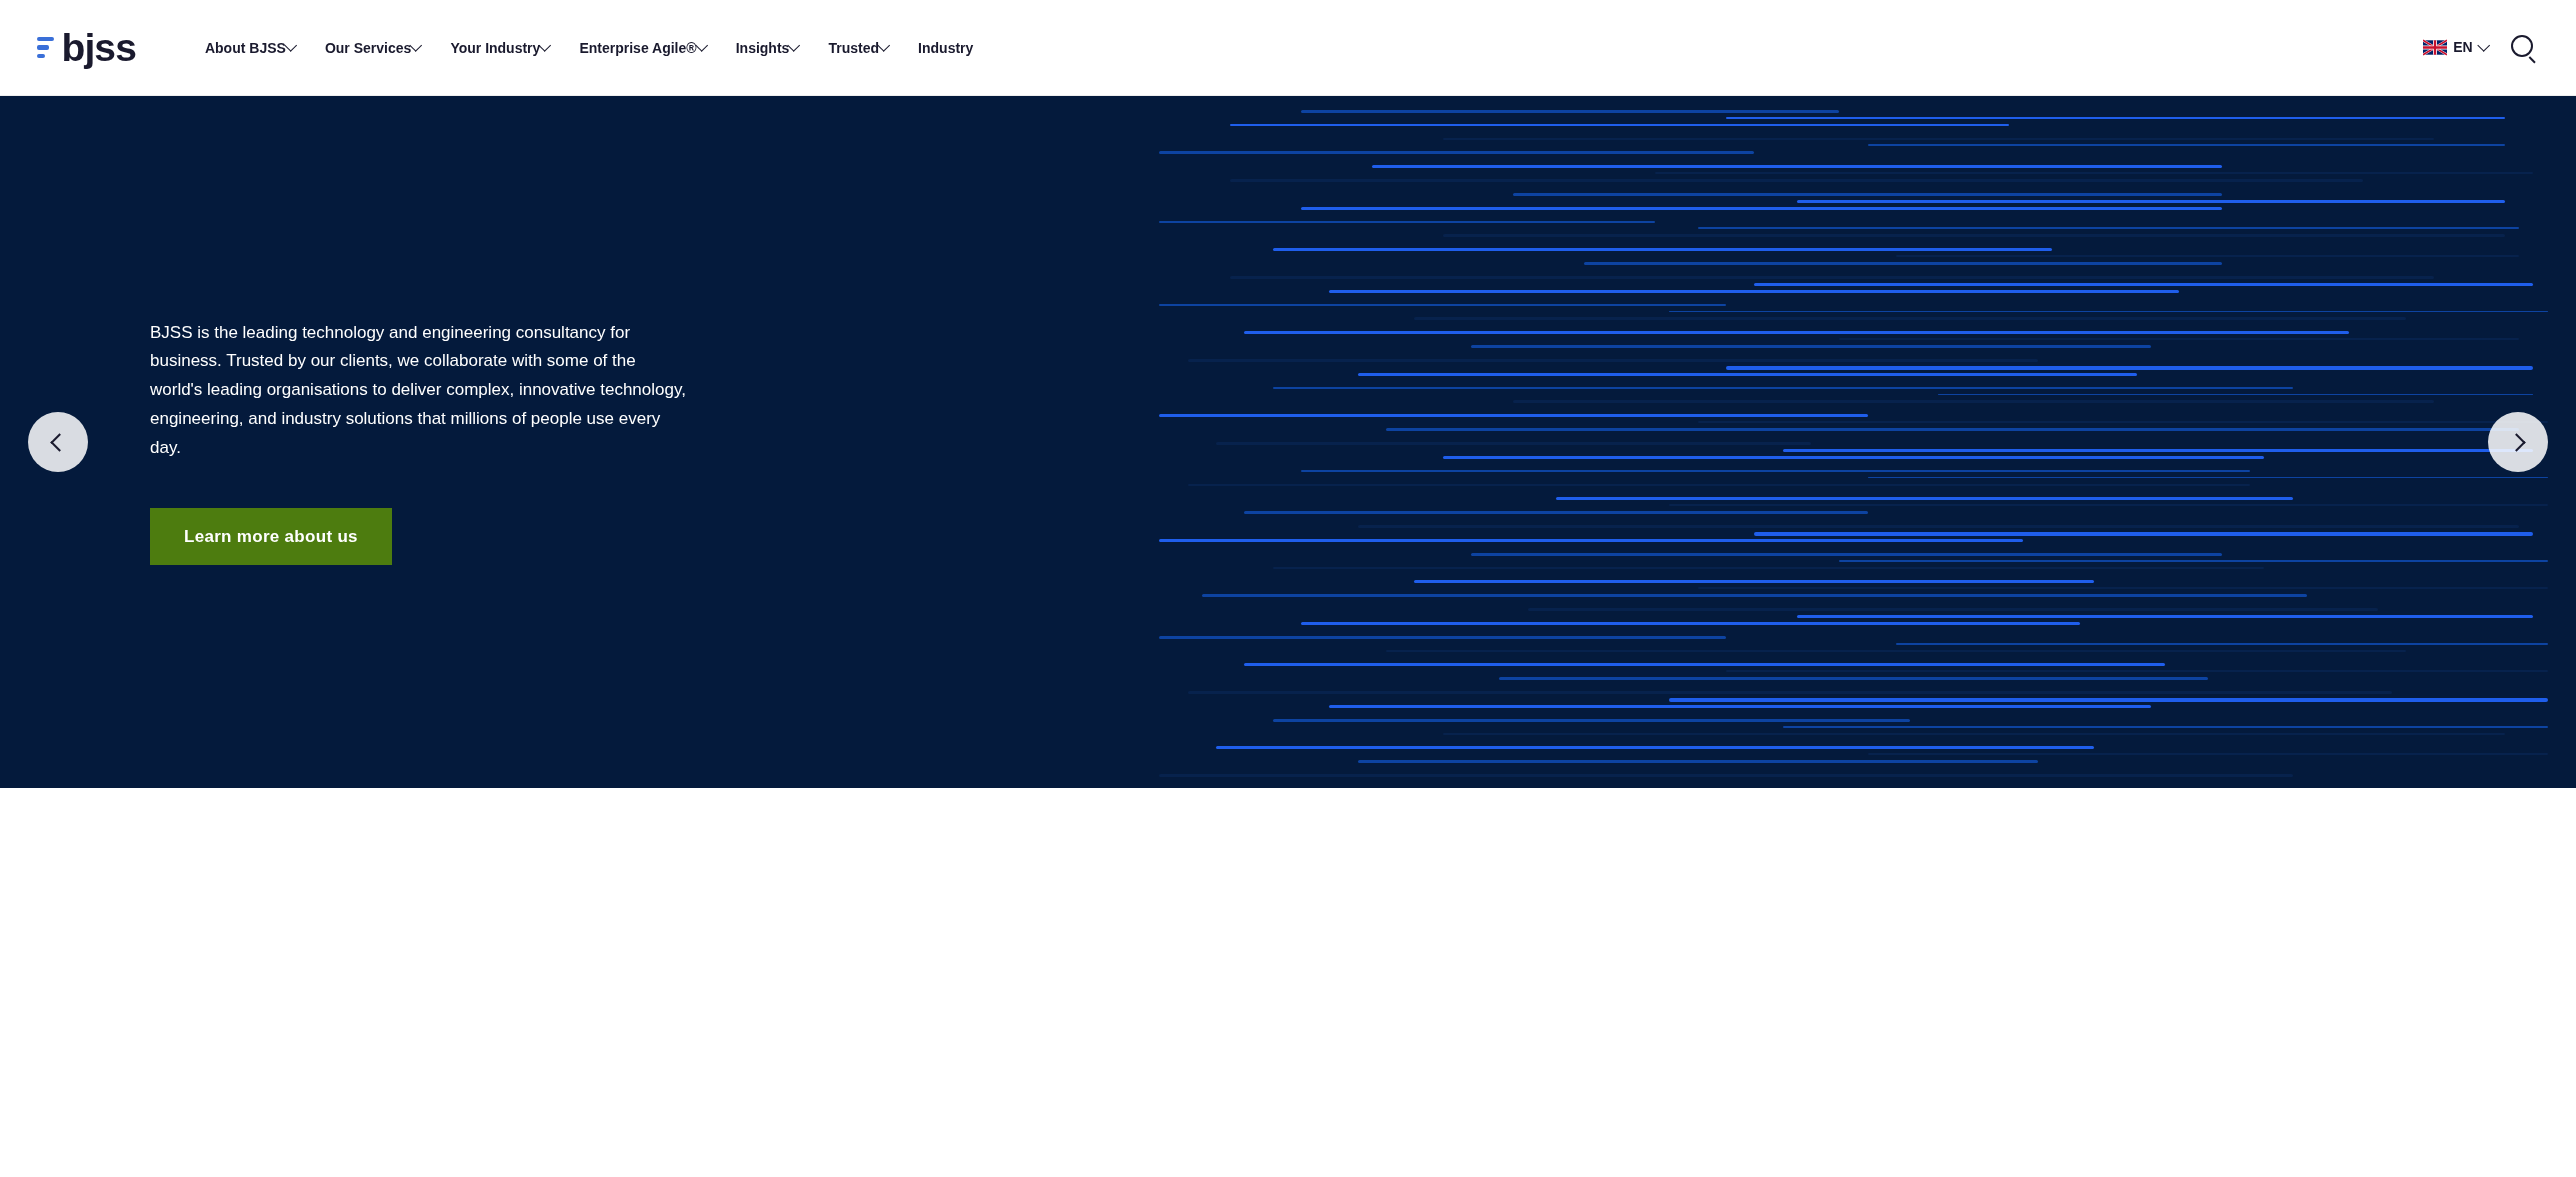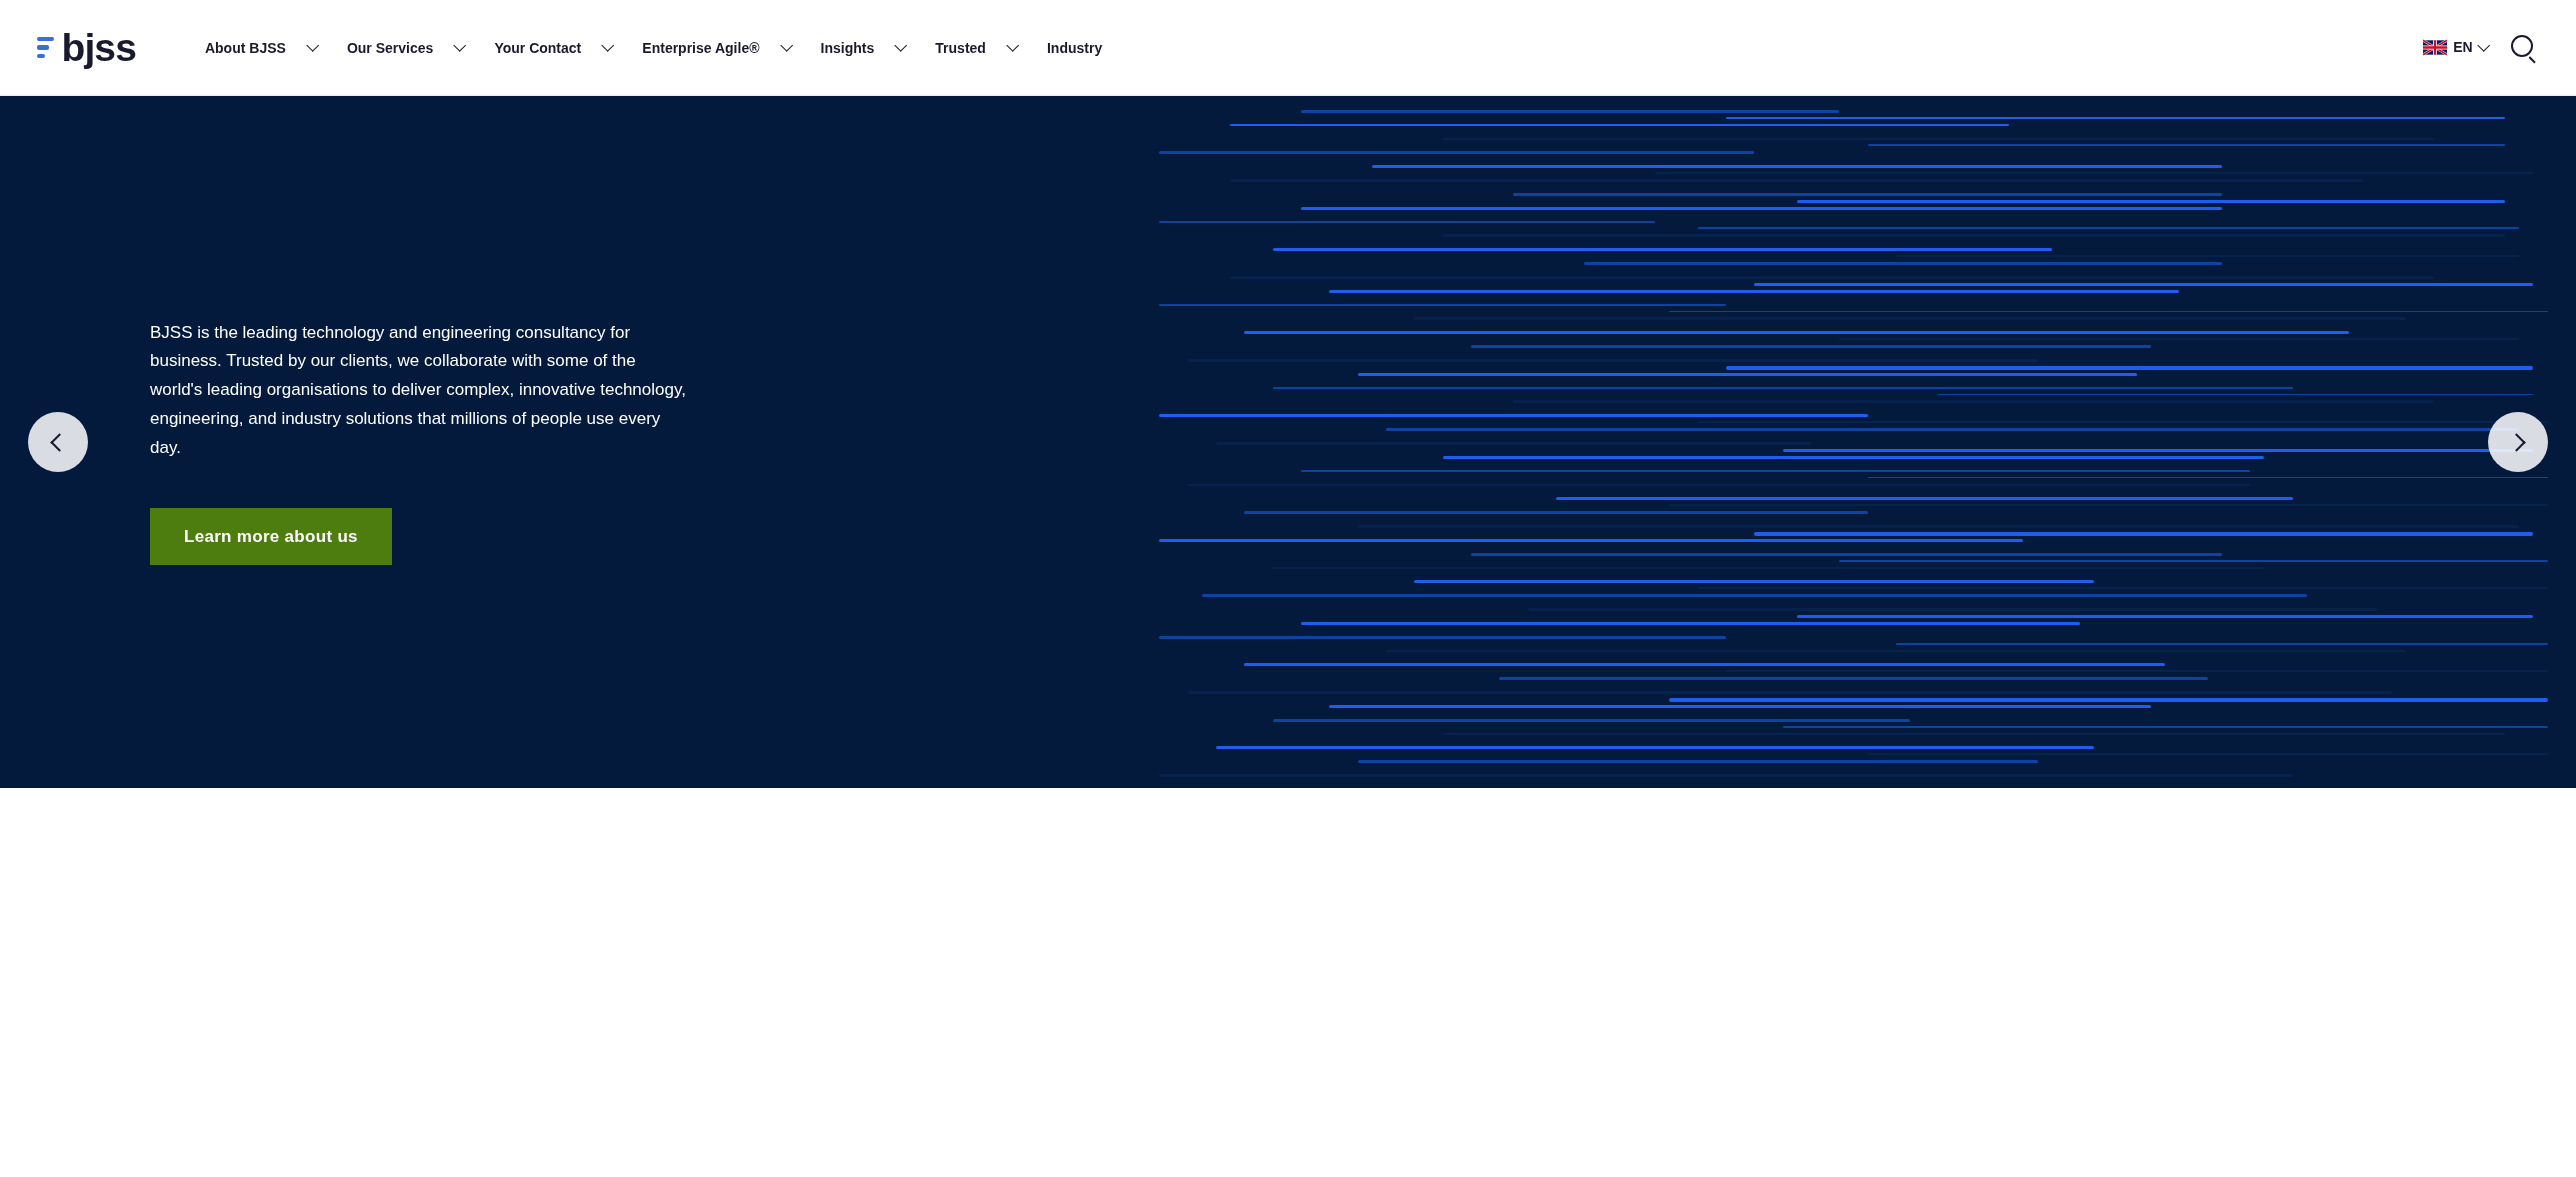--- a/index.html
+++ b/index.html
@@ -44,21 +44,21 @@
     }
     .nav-menu {
       display: flex;
       align-items: center;
       gap: 3.7px;
       flex: 1;
     }
     .nav-item {
       display: flex;
       align-items: center;
-      gap: 22px;
+      gap: 0;
       padding: 7.5px 13px;
       font-size: 14px;
       font-weight: 600;
       color: #1a1a2e;
       cursor: pointer;
       white-space: nowrap;
       text-decoration: none;
     }
     .chevron-down {
       width: 9.4px;
@@ -229,21 +229,21 @@
       <span>About BJSS</span>
       <span class="chevron-down"></span>
     </a>
 
     <a class="nav-item" href="#">
       <span>Our Services</span>
       <span class="chevron-down"></span>
     </a>
 
     <a class="nav-item" href="#">
-      <span>Your Contact</span>
+      <span>Your Industry</span>
       <span class="chevron-down"></span>
     </a>
 
     <a class="nav-item" href="#">
       <span>Enterprise Agile®</span>
       <span class="chevron-down"></span>
     </a>
 
     <a class="nav-item" href="#">
       <span>Insights</span>

